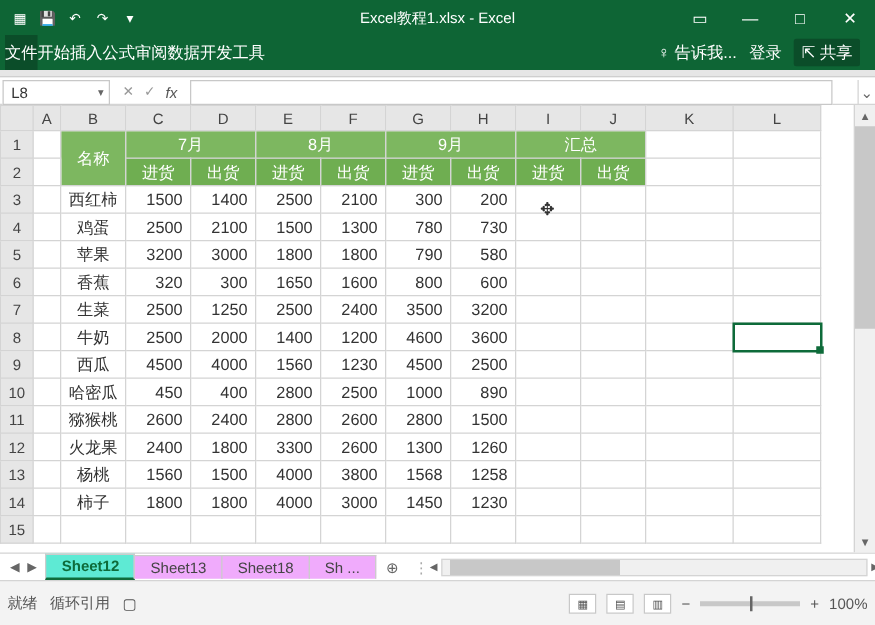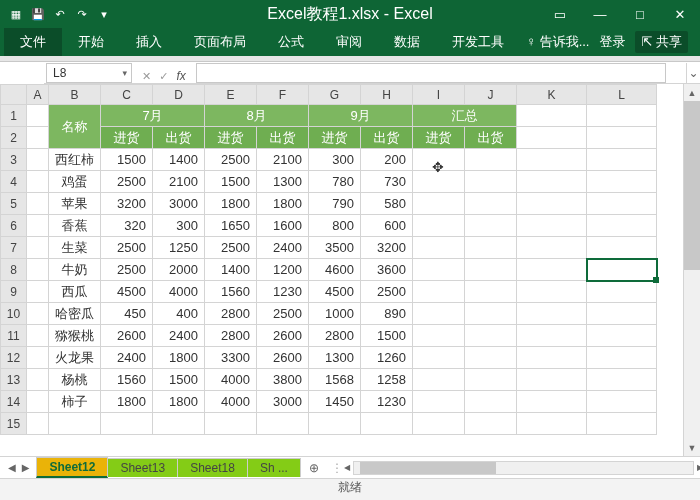--- a/index.html
+++ b/index.html
@@ -1,29 +1,29 @@
 <!DOCTYPE html>
 <html><head>
 <meta charset="utf-8">
 <style>
 * { box-sizing: border-box; margin: 0; padding: 0; font-family: "Microsoft YaHei", Arial, sans-serif; }
 body { background: #fff; width: 700px; height: 500px; overflow: hidden; display: flex; flex-direction: column; font-size: 12px; user-select: none; }
 .titlebar { background: #0e6535; color: #fff; height: 28px; display: flex; align-items: center; position: relative; }
 .qat { display: flex; align-items: center; gap: 6px; padding: 0 8px; }
 .qat .ico { width: 16px; height: 16px; display: flex; align-items: center; justify-content: center; font-size: 11px; }
-.title-center { position: absolute; left: 50%; transform: translateX(-50%); font-size: 16px; }
+.title-center { position: absolute; left: 50%; transform: translateX(-50%); font-size: 12px; }
 .winbtns { margin-left: auto; display: flex; }
 .winbtns div { width: 40px; height: 28px; display: flex; align-items: center; justify-content: center; font-size: 13px; }
 .ribbon { background: #0e6535; color: #fff; height: 28px; display: flex; align-items: center; padding: 0 4px; font-size: 13px; }
-.ribbon .tab { padding: 0 16px; height: 28px; display: flex; align-items: center; }
+.ribbon .tab { padding: 0 0; height: 28px; display: flex; align-items: center; }
 .ribbon .tab.file { background: #0b4d29; }
 .ribbon .right { margin-left: auto; display: flex; align-items: center; gap: 10px; padding-right: 8px; }
 .ribbon .share { background: #0b4d29; padding: 2px 6px; border-radius: 2px; }
 .toolstrip { background: #e6e6e6; height: 6px; border-bottom: 1px solid #c8c8c8; }
-.namebox-row { background: #fff; height: 22px; display: flex; align-items: flex-end; border-bottom: 1px solid #d4d4d4; padding-top: 2px; margin-left: 44px; }
+.namebox-row { background: #fff; height: 22px; display: flex; align-items: center; border-bottom: 1px solid #d4d4d4; padding-top: 2px; }
 .namebox { width: 86px; height: 20px; border: 1px solid #c8c8c8; margin-left: 2px; display: flex; align-items: center; padding: 0 6px; font-size: 12px; color: #333; background: #fff; position: relative; }
 .namebox:after { content: "▾"; position: absolute; right: 4px; color: #666; font-size: 9px; }
 .fx-icons { display: flex; align-items: center; gap: 8px; padding: 0 10px; color: #999; font-size: 11px; }
 .fx { font-style: italic; color: #555; font-size: 12px; }
 .formula-bar { flex: 1; height: 20px; border: 1px solid #c8c8c8; margin-right: 20px; background: #fff; }
 .formula-bar-exp { width: 14px; text-align: center; color: #666; border-left: 1px solid #d4d4d4; height: 20px; line-height: 20px; }
 .sheet-area { flex: 1; display: flex; overflow: hidden; position: relative; }
 .scrollbar-v { width: 17px; background: #f0f0f0; border-left: 1px solid #d4d4d4; display: flex; flex-direction: column; }
 .scrollbar-v .up, .scrollbar-v .down { height: 17px; display: flex; align-items: center; justify-content: center; font-size: 9px; color: #666; }
 .scrollbar-v .track { flex: 1; position: relative; }
@@ -40,27 +40,27 @@
 .col-l { width: 70px; }
 .hdr-green { background: #7db760 !important; color: #fff !important; font-weight: normal; }
 .hdr-green2 { background: #6fae51 !important; color: #fff !important; }
 .cell-data { text-align: right !important; padding-right: 6px; }
 .cell-name { text-align: center; margin-top: 46px; }
 .selected-cell { outline: 2px solid #0e6b3a; outline-offset: -1px; position: relative; }
 .selected-cell:after { content: ""; position: absolute; right: -3px; bottom: -3px; width: 6px; height: 6px; background: #0e6b3a; }
 .cursor-cross { position: absolute; left: 432px; top: 75px; font-size: 14px; color: #333; pointer-events: none; }
 .sheet-tabs-row { height: 22px; background: #fff; display: flex; align-items: center; border-top: 1px solid #d4d4d4; font-size: 12px; }
 .tab-nav { display: flex; gap: 6px; padding: 0 8px; color: #666; font-size: 10px; }
-.sheet-tab { padding: 2px 12px; border: 1px solid #ccc; border-bottom: none; background: #84cc16; color: #444; margin-left: -1px; }
-.sheet-tab.active { background: #eab308; color: #0e6b3a; border-bottom: 2px solid #0e6b3a; font-weight: bold; }
+.sheet-tab { padding: 2px 12px; border: 1px solid #ccc; border-bottom: none; background: #f0abfc; color: #444; margin-left: -1px; }
+.sheet-tab.active { background: #5eead4; color: #0e6b3a; border-bottom: 2px solid #0e6b3a; font-weight: bold; }
 .add-sheet { padding: 0 8px; color: #666; }
 .hscroll { flex: 1; margin: 0 6px; height: 14px; background: #f0f0f0; border: 1px solid #d4d4d4; position: relative; }
 .hscroll .th { position: absolute; left: 6px; top: 0; height: 100%; width: 40%; background: #c8c8c8; }
 .hscroll .ar { position: absolute; top: 0; height: 100%; width: 14px; display: flex; align-items: center; justify-content: center; font-size: 8px; color: #666; }
-.statusbar { height: 22px; background: #f3f3f3; border-top: 1px solid #d4d4d4; display: flex; align-items: center; font-size: 12px; color: #555; padding: 0 6px; gap: 10px; flex-direction: column; }
+.statusbar { height: 36px; background: #f3f3f3; border-top: 1px solid #d4d4d4; display: flex; align-items: center; font-size: 12px; color: #555; padding: 0 6px; gap: 10px; }
 .statusbar .right { margin-left: auto; display: flex; align-items: center; gap: 8px; }
 .viewbtn { width: 22px; height: 16px; border: 1px solid #c8c8c8; background: #fff; display: flex; align-items: center; justify-content: center; font-size: 9px; }
 .zoom-slider { width: 80px; height: 4px; background: #c8c8c8; position: relative; }
 .zoom-slider:before { content: ""; position: absolute; left: 50%; top: -4px; width: 2px; height: 12px; background: #666; }
 </style>
 </head>
 <body>
 
 <div class="titlebar">
   <div class="qat">
@@ -76,21 +76,20 @@
     <div>—</div>
     <div>□</div>
     <div>✕</div>
   </div>
 </div>
 
 <div class="ribbon">
   <div class="tab file">文件</div>
   <div class="tab">开始</div>
   <div class="tab">插入</div>
-  <div class="tab">页面布局</div>
   <div class="tab">公式</div>
   <div class="tab">审阅</div>
   <div class="tab">数据</div>
   <div class="tab">开发工具</div>
   <div class="right">
     <span>♀ <span>告诉我...</span></span>
     <span>登录</span>
     <span class="share">⇱ <span>共享</span></span>
   </div>
 </div>

